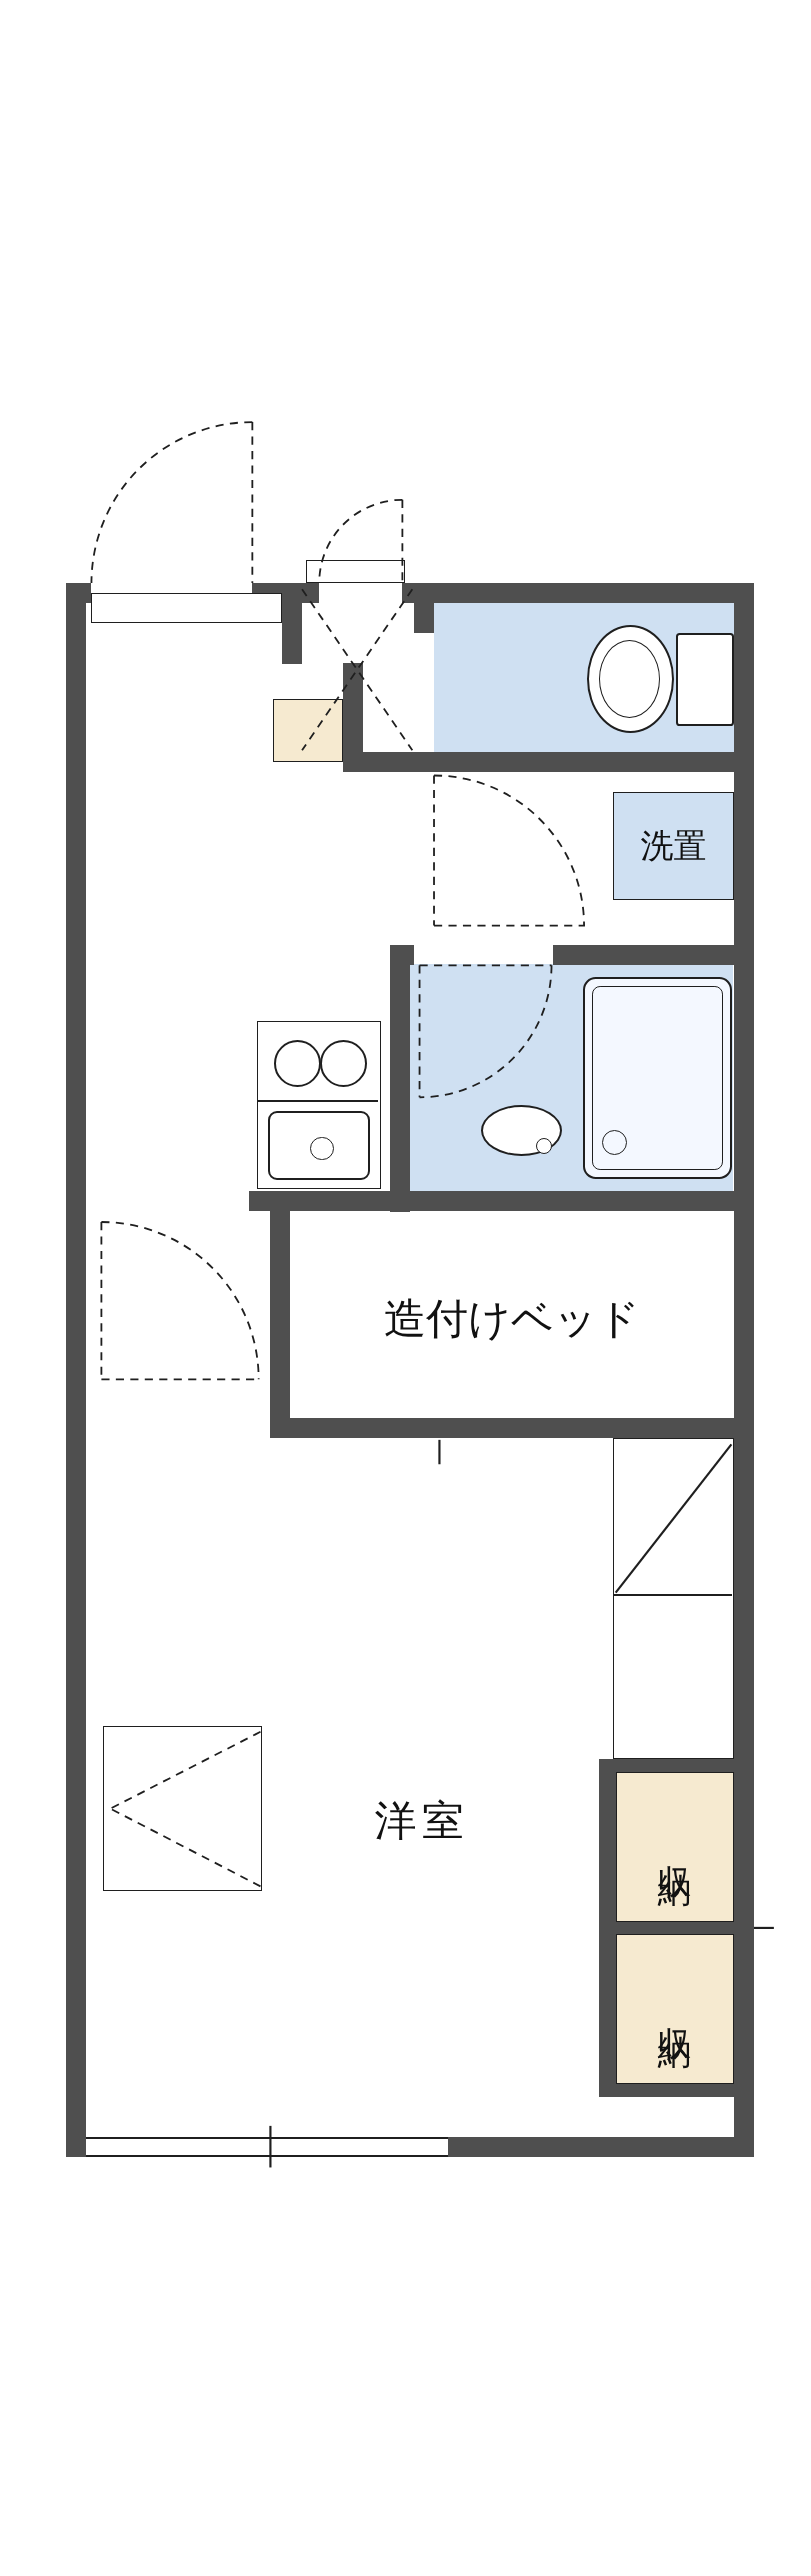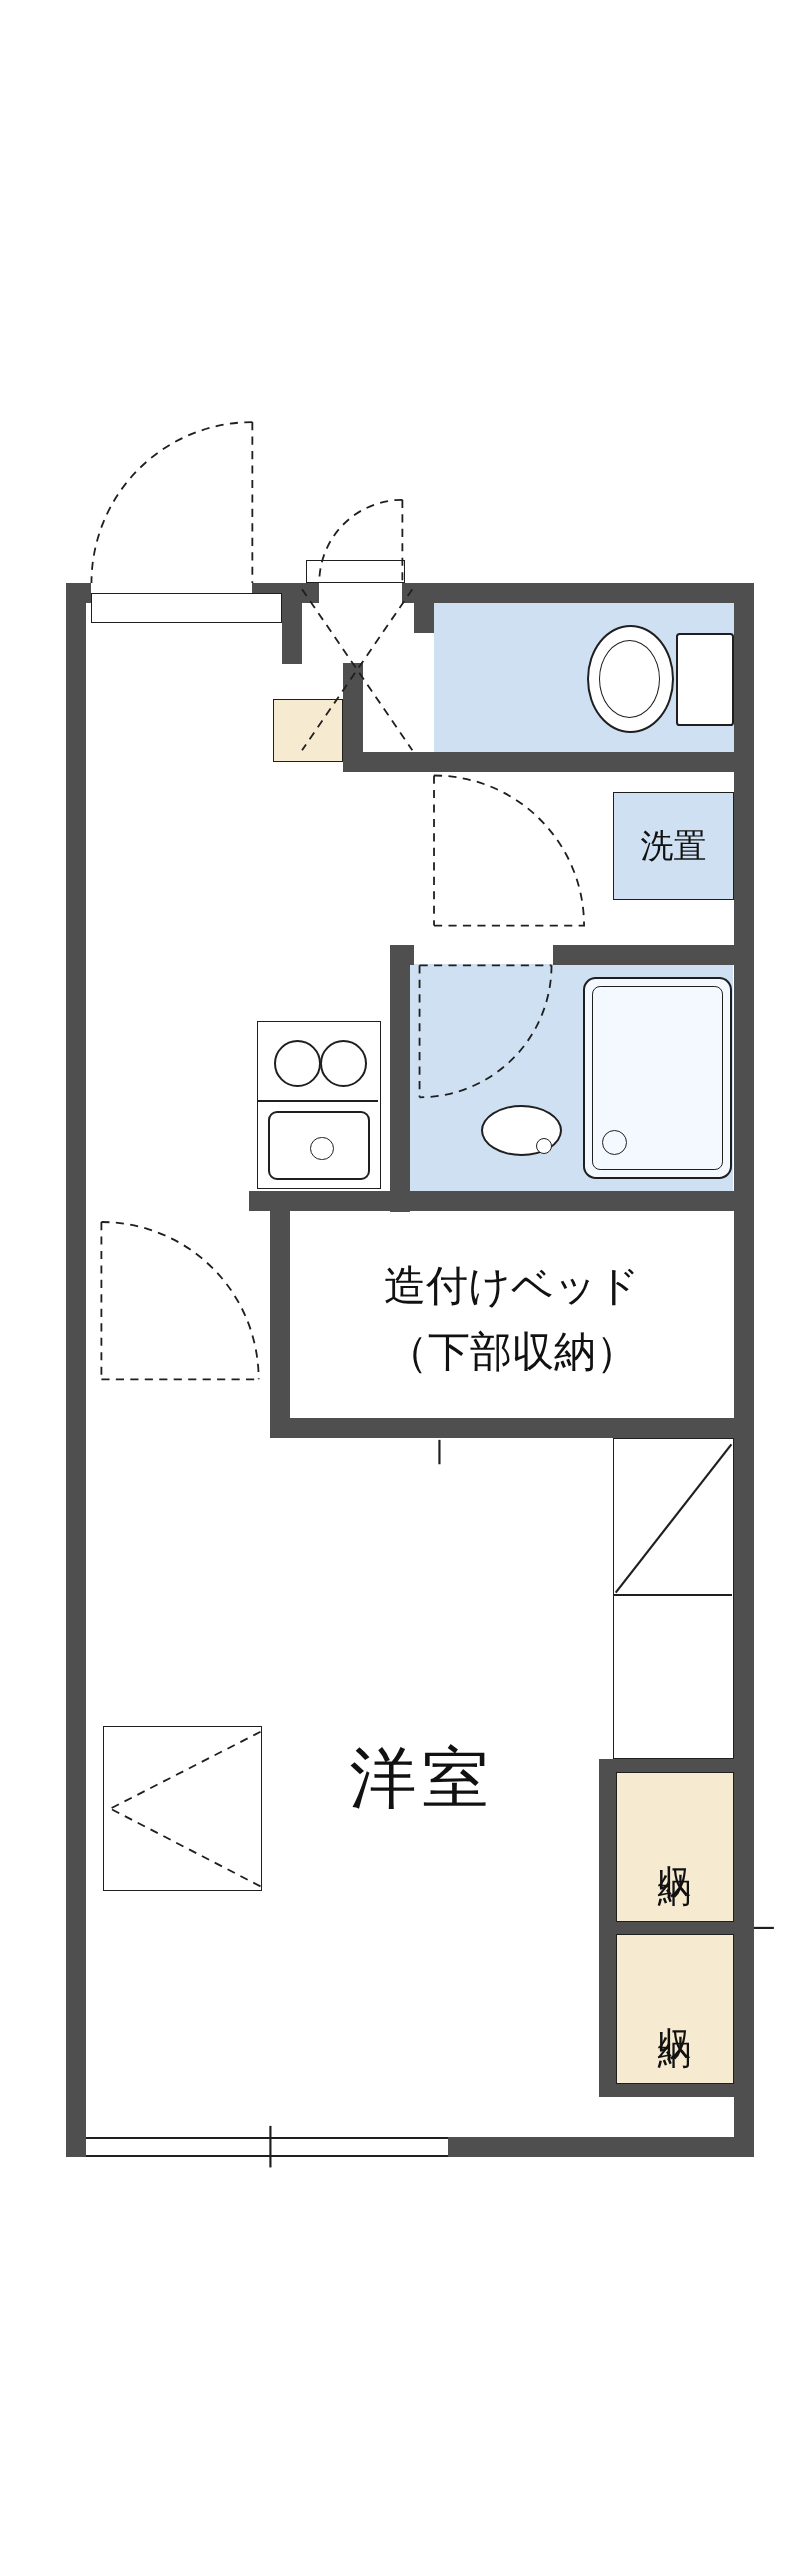--- a/index.html
+++ b/index.html
@@ -75,37 +75,36 @@
     <div class="abs round" style="left:16.3px;top:18px;width:47px;height:47px;border:2.7px solid var(--line,#1f1f1f);"></div>
     <div class="abs round" style="left:62px;top:18px;width:47px;height:47px;border:2.7px solid var(--line,#1f1f1f);"></div>
     <div class="abs" style="left:0;top:78px;width:120px;height:1.8px;background:var(--line,#1f1f1f);"></div>
     <div class="abs" style="left:10px;top:89px;width:102px;height:69px;border:2.3px solid var(--line,#1f1f1f);border-radius:9px;">
       <div class="abs round" style="left:40px;top:23.5px;width:23.5px;height:23.5px;border:1.8px solid var(--line,#1f1f1f);"></div>
     </div>
   </div>
 
   <div class="label" style="left:290px;top:1246px;width:444px;height:145px;flex-direction:column;font-size:42px;line-height:1.55;">
     <span>造付けベッド</span>
-    <span>（下部収納）</span>
   </div>
 
   <div class="abs outline" style="left:613px;top:1438px;width:121px;height:321px;">
     <div class="abs" style="left:0;top:155px;width:118px;height:1.8px;background:var(--line,#1f1f1f);"></div>
   </div>
 
   <div class="abs fill-storage label" style="left:616px;top:1772px;width:118px;height:150px;border:1.8px solid var(--line,#1f1f1f);font-size:34px;">
     <span class="vtext">収納</span>
   </div>
   <div class="abs fill-storage label" style="left:616px;top:1934px;width:118px;height:150px;border:1.8px solid var(--line,#1f1f1f);font-size:34px;">
     <span class="vtext">収納</span>
   </div>
 
   <div class="abs outline" style="left:103px;top:1726px;width:159px;height:165px;"></div>
 
-  <div class="label" style="left:151px;top:1746px;width:542px;height:65px;font-size:67px;letter-spacing:5.4px;">
+  <div class="label" style="left:151px;top:1788px;width:542px;height:65px;font-size:42px;letter-spacing:5.4px;">
     <span>洋室</span>
   </div>
 
   <svg class="overlay" width="812" height="2576" viewBox="0 0 898 2850">
     <path class="dashed" d="M 279 467 A 178 178 0 0 0 101 645"></path>
     <path class="dashed" d="M 279 467 L 279 645"></path>
     <path class="dashed" d="M 445 553 A 92 92 0 0 0 353 645"></path>
     <path class="dashed" d="M 445 553 L 445 645"></path>
     <path class="dashed" d="M 334 652 L 456 830"></path>
     <path class="dashed" d="M 456 652 L 334 830"></path>

